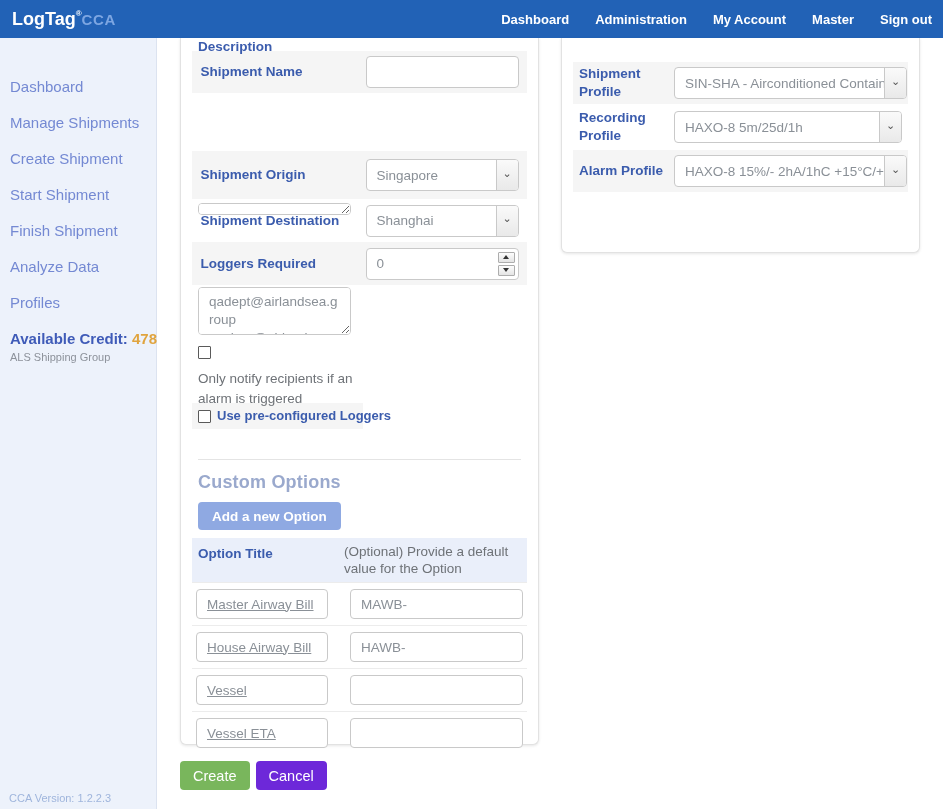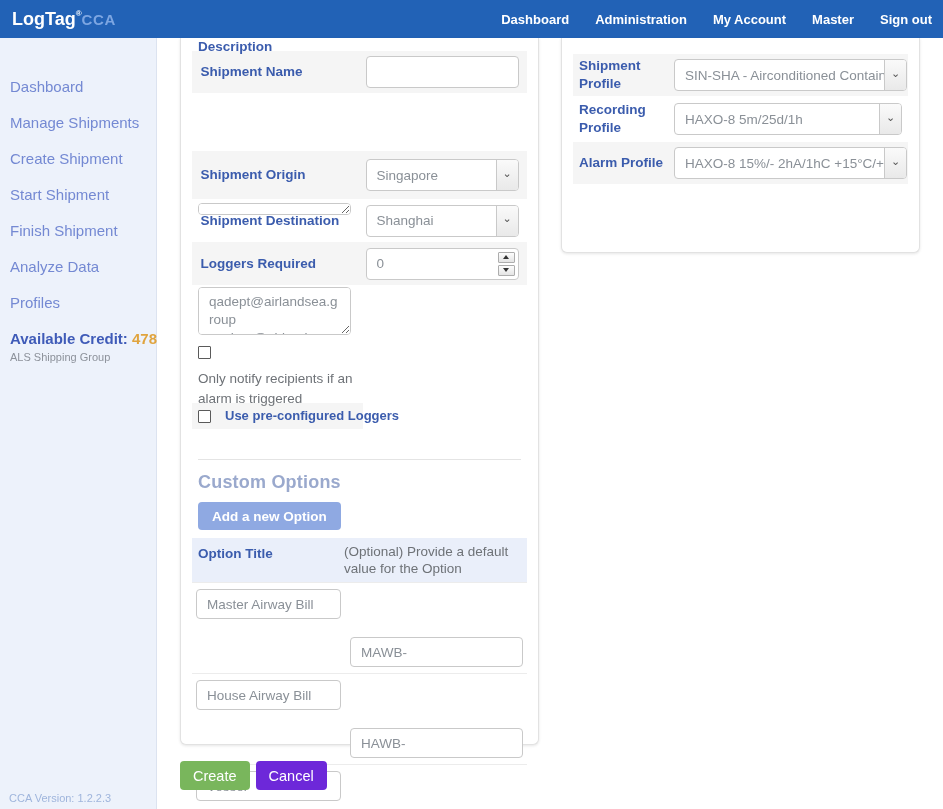--- a/index.html
+++ b/index.html
@@ -38,21 +38,21 @@
   .version { position: absolute; bottom: 5px; left: 9px; font-size: 11px; color: #9fb5dc; }
 
   
   .panel {
     position: absolute; background: #fff;
     border: 1px solid #e2e2e2; border-top: none;
     border-radius: 0 0 6px 6px;
     box-shadow: 0 1px 3px rgba(0,0,0,.10);
   }
   .main-panel  { left: 180px; top: 38px; width: 359px; height: 707px; padding: 13px 11px 0; }
-  .right-panel { left: 561px; top: 38px; width: 359px; height: 215px; padding: 16px 11px 0; }
+  .right-panel { left: 561px; top: 38px; width: 359px; height: 215px; padding: 24px 11px 0; }
 
   
   .frow { display: flex; padding: 0 6px; align-items: center; justify-content: center; }
   .frow.gray { background: #f5f5f5; }
   .frow.top { align-items: flex-start; padding-top: 9px; flex-direction: column; }
   .flabel { flex: 0 0 165px; color: #3b5cad; font-weight: bold; font-size: 13.5px; line-height: 18px; padding-right: 8px; }
   .r-name { height: 42px; }
   .r-desc { height: 58px; }
   .r-origin { height: 48px; }
   .r-dest { height: 43px; }
@@ -72,21 +72,21 @@
   .checkbox {
     width: 13px; height: 13px; flex: 0 0 13px;
     border: 1px solid #5a5a5a; border-radius: 1px; background: #fff;
     display: inline-block; cursor: pointer;
   }
   .note { color: #6e7277; font-size: 13.5px; line-height: 20px; margin-top: 6px; width: 160px; }
   .notif-check { margin-top: 7px; }
 
   .r-preconf {
     width: 171px; height: 26px; background: #f5f5f5;
-    display: flex; align-items: center; gap: 14px;
+    display: flex; align-items: center; gap: 6px;
     padding: 0 6px; margin-top: 2px;
   }
   .r-preconf .flabel { flex: 0 0 auto; padding: 0; font-size: 13px; }
 
   
   .sel {
     display: flex; align-items: stretch; width: 153px; height: 32px;
     border: 1px solid #c9c9c9; border-radius: 4px; background: #fff; cursor: pointer;
   }
   .sel-text {
@@ -122,22 +122,22 @@
   .co-title { font-size: 18px; color: #9aa9cd; margin: 12px 6px 0; font-weight: bold; letter-spacing: .2px; }
   .add-btn {
     margin: 9px 0 0 6px; height: 28px; padding: 0 14px;
     background: #8fa9e2; color: #fff; border: none; border-radius: 4px;
     font-family: inherit; font-size: 13.5px; font-weight: bold; cursor: pointer;
   }
   .co-header { display: flex; background: #eaeffa; margin-top: 8px; padding: 5px 6px; min-height: 41px; }
   .co-header .h1 { flex: 0 0 146px; color: #3b5cad; font-weight: bold; font-size: 13.5px; padding-top: 3px; }
   .co-header .h2 { flex: 1; color: #6e7277; font-size: 13.5px; line-height: 17px; }
   .co-row { display: flex; justify-content: space-between; padding: 6px 4px; border-top: 1px solid #ececec; }
-  .co-row .txt.left  { width: 145px; height: 30px; }
-  .co-row .txt.right { width: 173px; height: 30px; margin-top: 48px; }
+  .co-row .txt.left  { width: 132px; height: 30px; text-decoration: underline; }
+  .co-row .txt.right { width: 173px; height: 30px; }
 
   
   .prow { display: flex; align-items: center; padding: 0 6px; }
   .prow.gray { background: #f5f5f5; }
   .prow .flabel { flex: 0 0 95px; }
   .p1 { height: 42px; }
   .p2 { height: 46px; }
   .p3 { height: 42px; }
 
   

